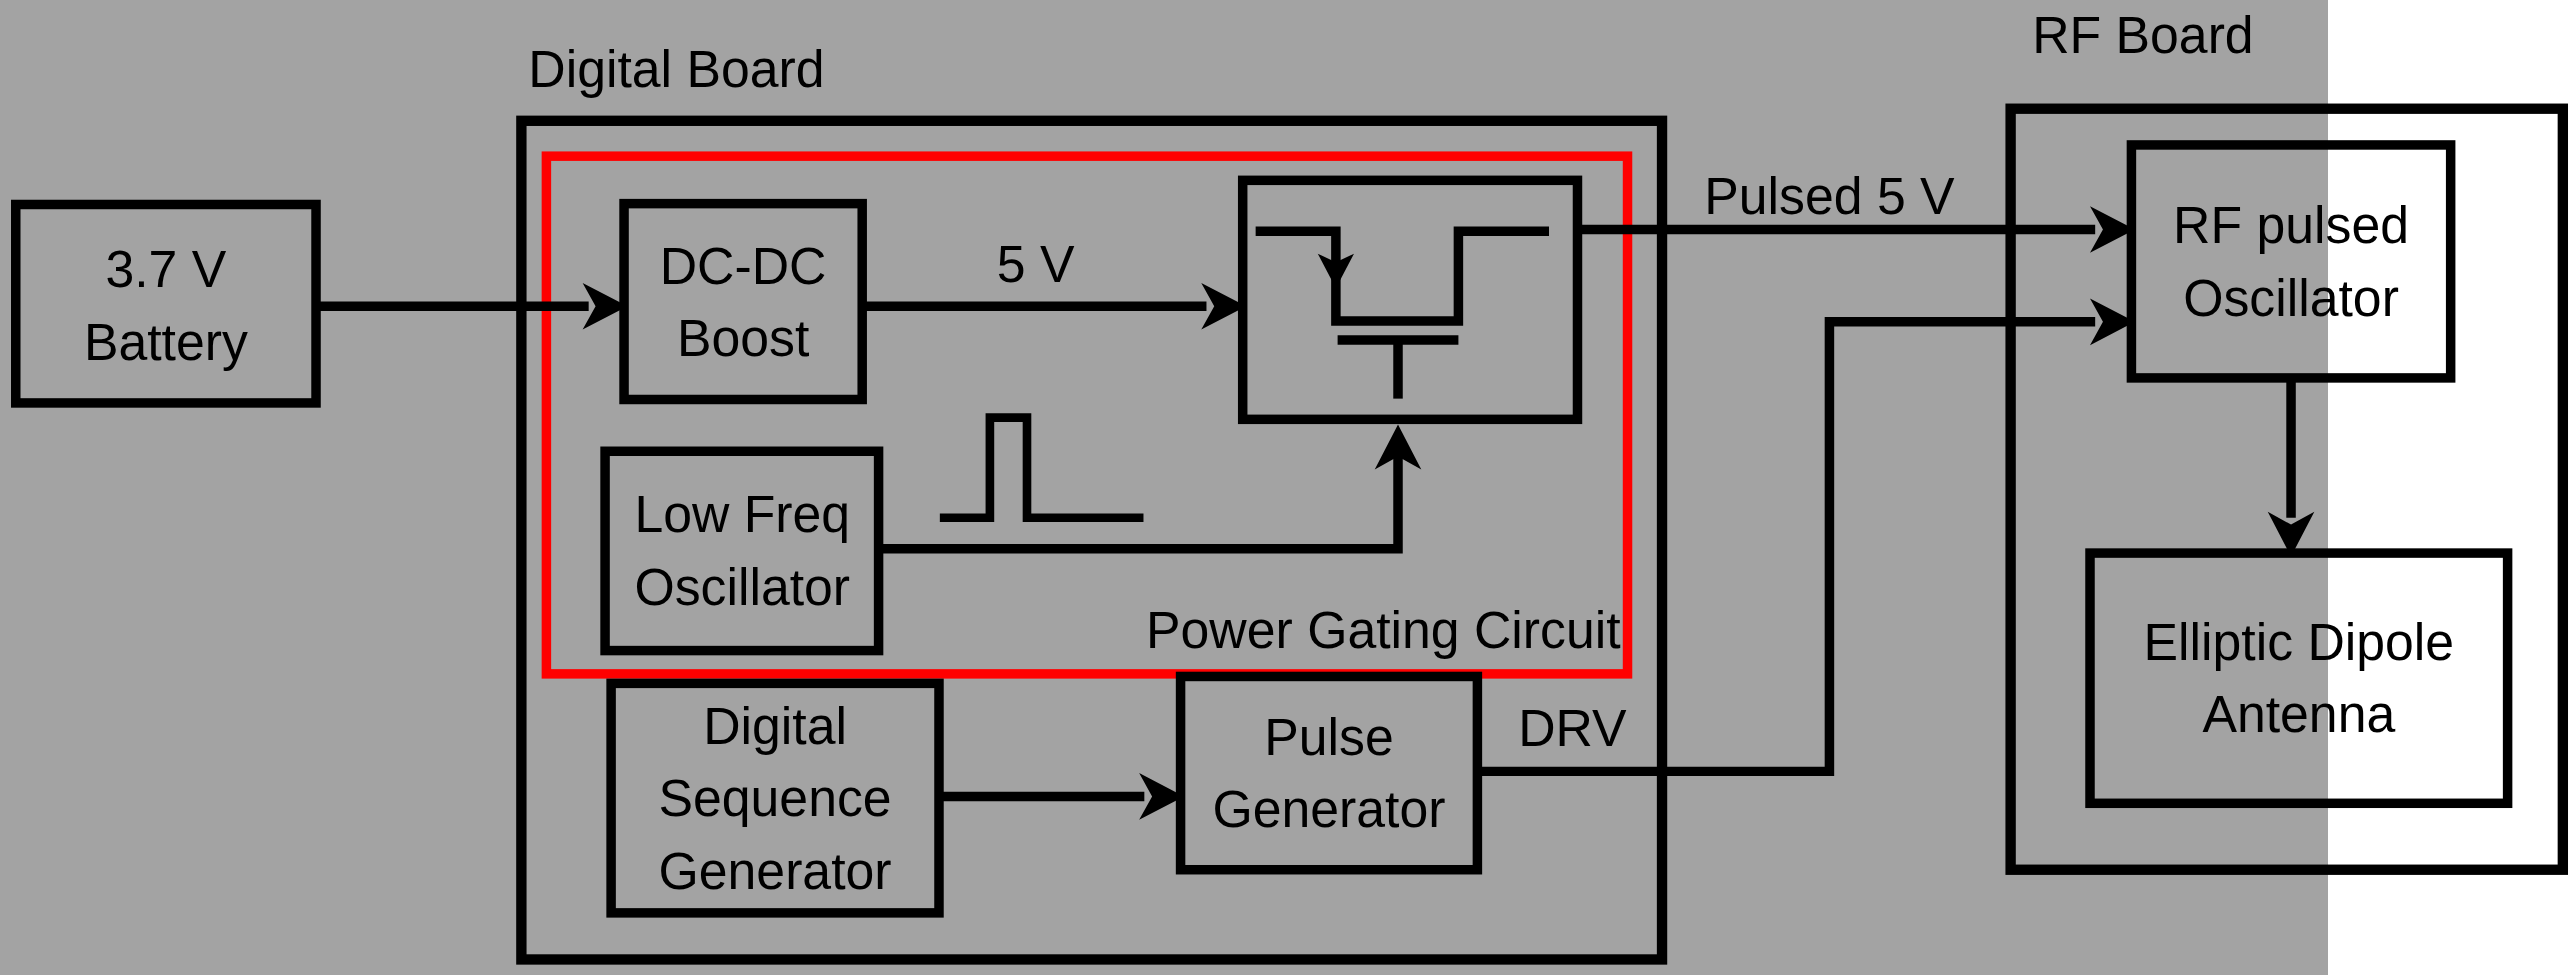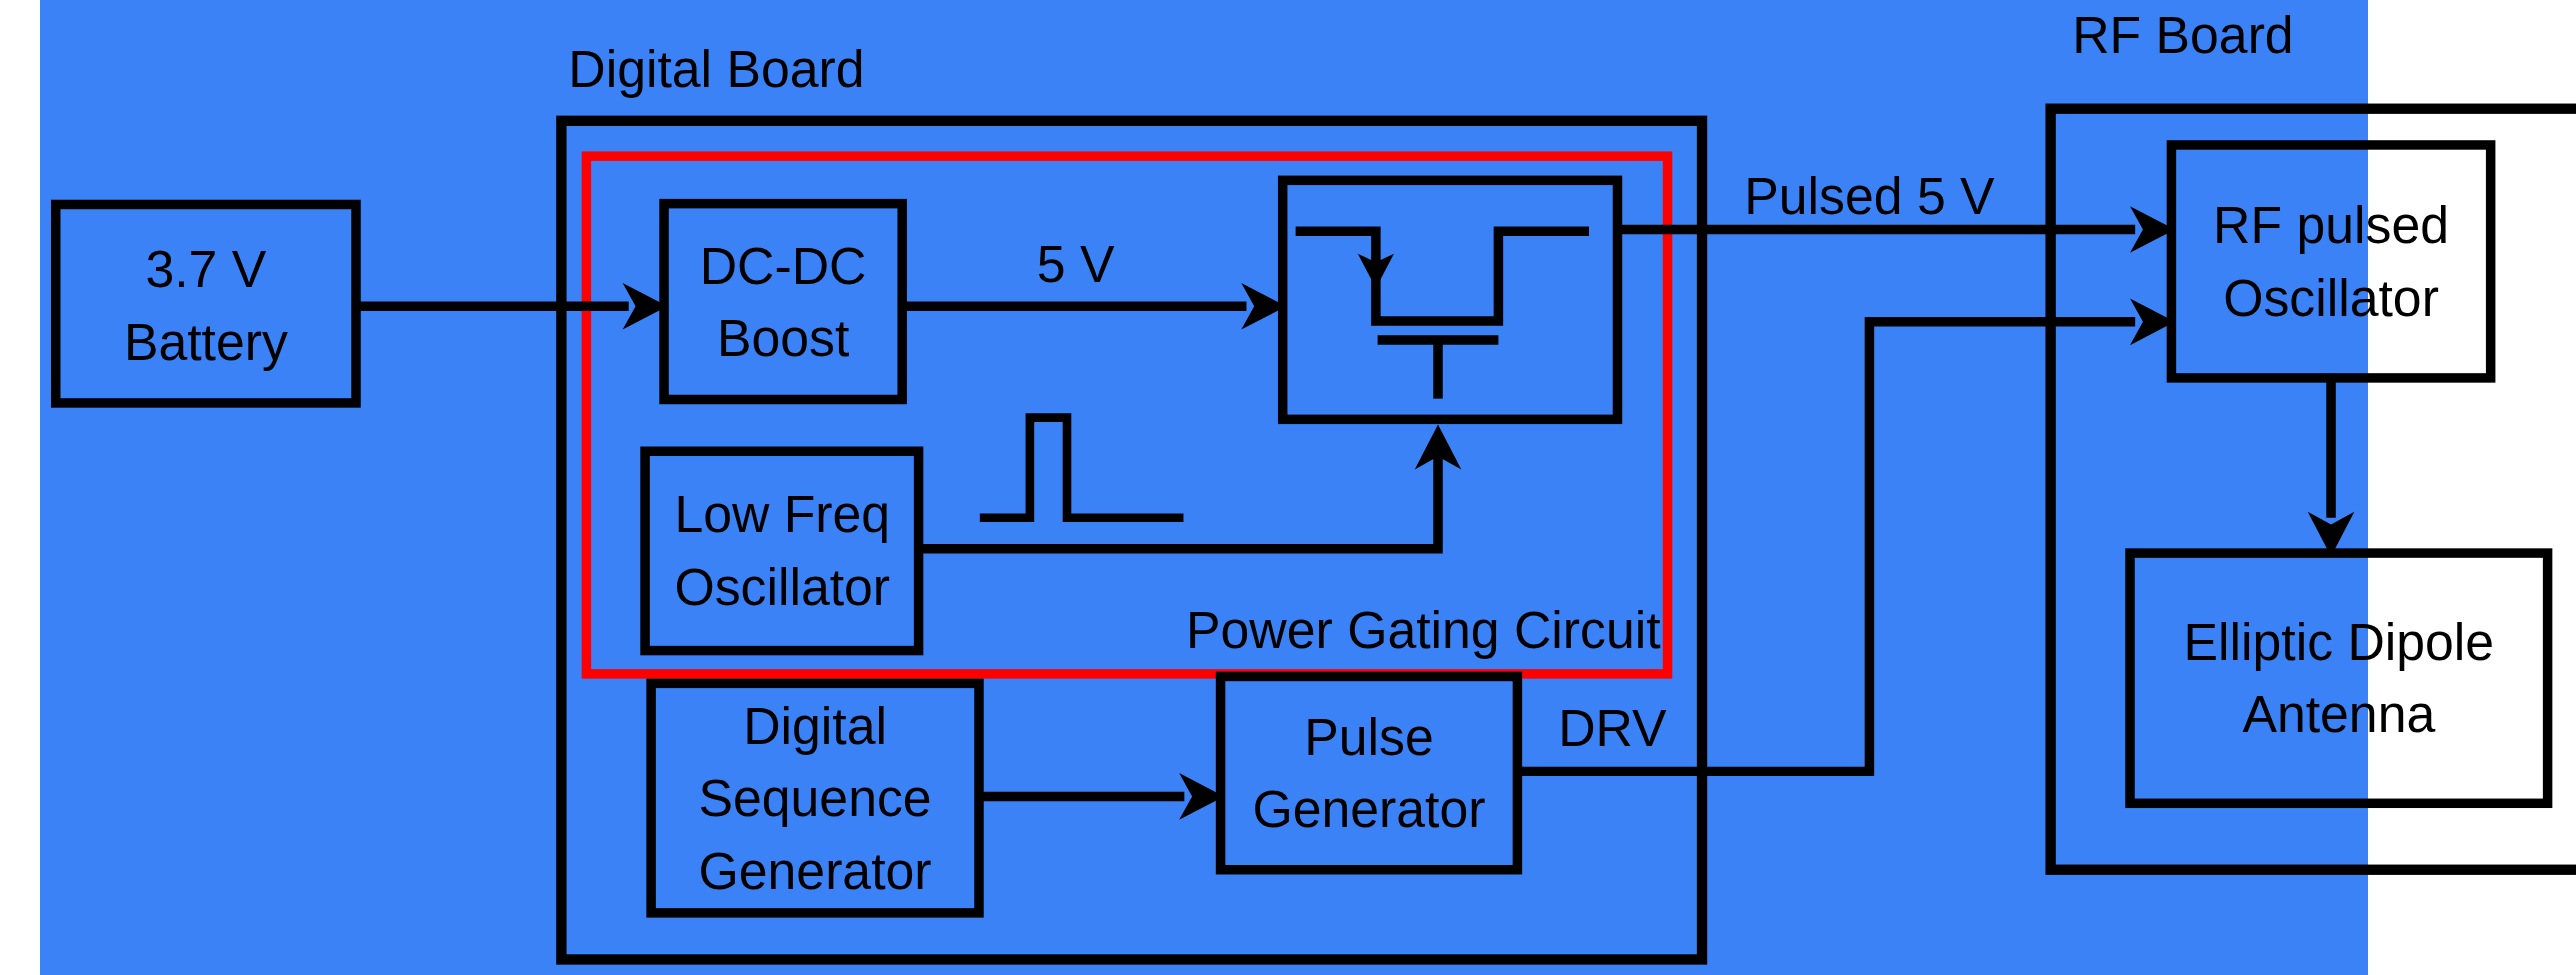--- a/index.html
+++ b/index.html
@@ -1,16 +1,16 @@
 <!DOCTYPE html>
 <html style="font-size:14px"><head>
 <meta charset="utf-8">
 <style>
   html, body { margin: 0; padding: 0; background: #FFFFFF; }
-  .stage { width: 2328px; height: 975px; background: #3b82f6; position: relative; margin-left: 40px; }
+  .stage { width: 2328px; height: 975px; background: #a3a3a3; position: relative; }
   svg { display: block; }
   .box   { fill: none; stroke: #000000; stroke-width: 11; }
   .board { fill: none; stroke: #000000; stroke-width: 12; }
   .region{ fill: none; stroke-width: 11; }
   .wire  { fill: none; stroke: #000000; stroke-width: 11; }
   .glyph { fill: none; stroke: #000000; stroke-width: 10; }
   .arrow { fill: #000000; stroke: none; }
   text {
     font-family: "Liberation Sans", sans-serif;
     font-size: 60px;

